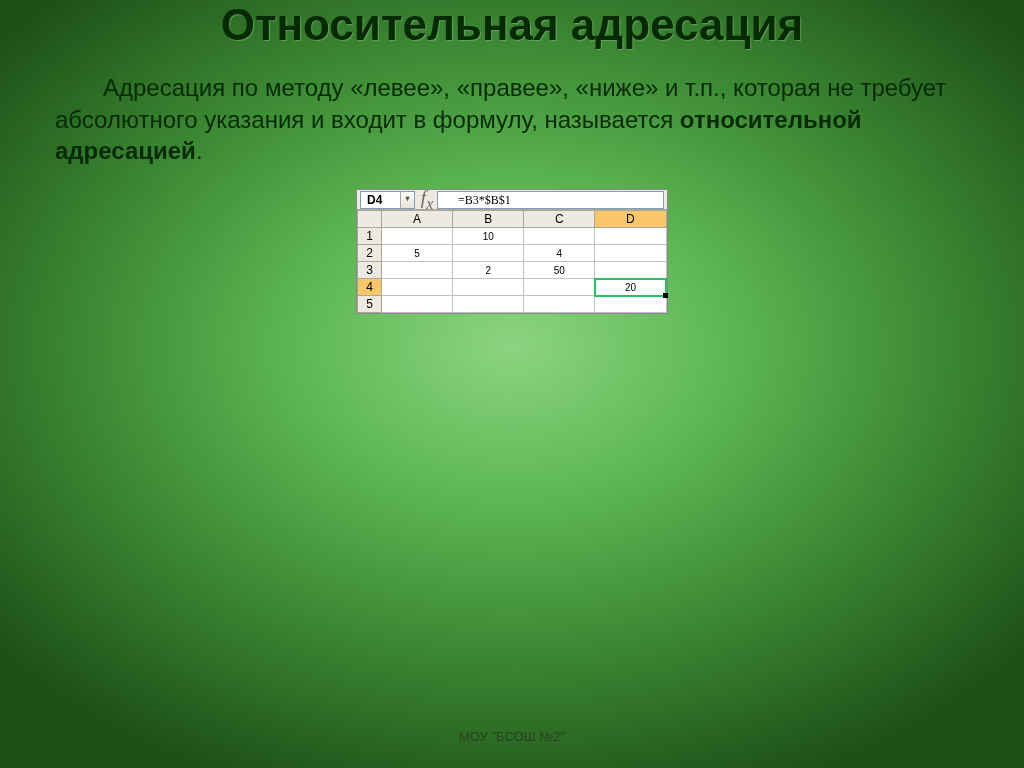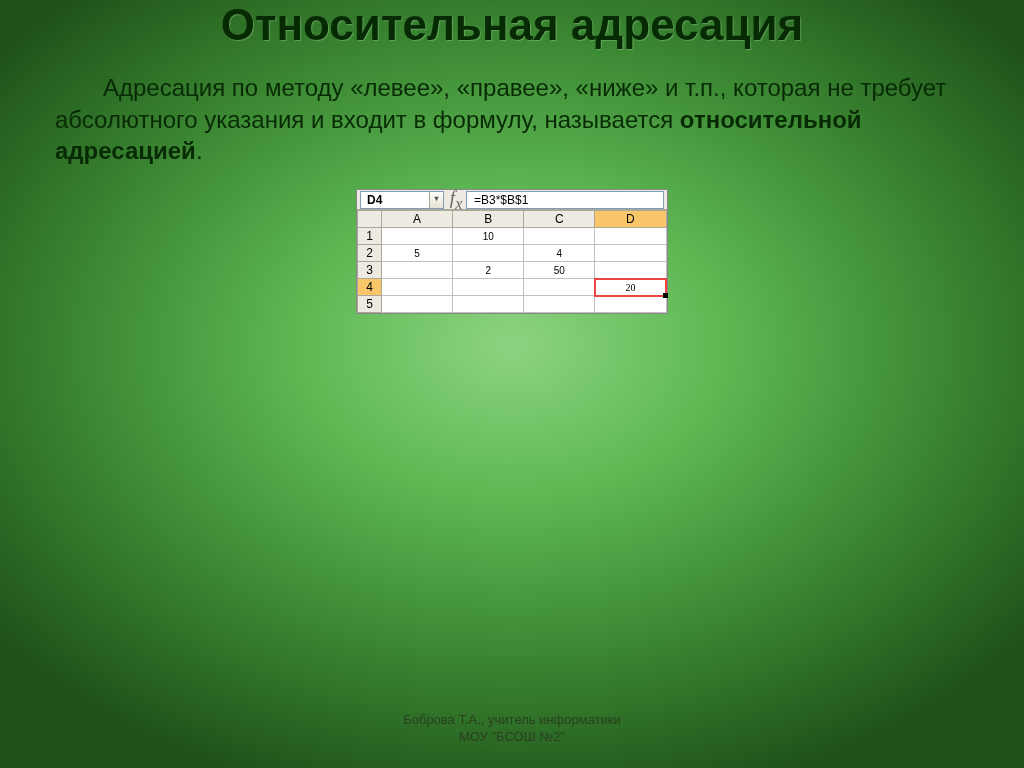--- a/index.html
+++ b/index.html
@@ -29,30 +29,30 @@
   .sheet {
     width: 312px;
     margin: 0 auto;
     background: #fff;
     font-family: Tahoma, Arial, sans-serif;
     font-size: 12px;
     color: #000;
     border: 1px solid #888;
   }
   .fbar { display: flex; align-items: center; height: 20px; background: #eceae1; border-bottom:1px solid #aca899; }
-  .namebox { width: 84px; height: 18px; background:#fff; border:1px solid #7f9db9; margin:0 2px 0 3px; padding-left:6px; font-weight:bold; line-height:16px; position:relative; }
+  .namebox { width: 55px; height: 18px; background:#fff; border:1px solid #7f9db9; margin:0 2px 0 3px; padding-left:6px; font-weight:bold; line-height:16px; position:relative; }
   .namebox .dd { position:absolute; right:0; top:0; width:14px; height:16px; background:linear-gradient(#fdfdfb,#e6e3d5); border-left:1px solid #aca899; text-align:center; line-height:14px; font-size:8px; color:#555;}
   .fx { width:20px; text-align:center; font-style:italic; font-family:'Times New Roman',serif; font-size:19px; color:#666;}
-  .fcell { flex:1; height:18px; background:#fff; border:1px solid #7f9db9; margin-right:3px; padding-left:7px; line-height:16px;}
+  .fcell { flex:1; height:18px; background:#fff; border:1px solid #7f9db9; margin-right:3px; padding-left:20px; line-height:16px;font-family:Liberation Serif, serif;}
   table { border-collapse: collapse; width:100%; table-layout:fixed; }
   th, td { border:1px solid #c0c0c0; height:17px; padding:0 3px; }
   th { background:#eceae1; font-weight:normal; text-align:center; border-color:#aca899; font-size:12px;}
   th.rowh { width:24px; }
   td { text-align:center; background:#fff; font-size:10px;}
-  td.sel { background:#fff; border:2px solid #ef4444; position:relative;font-family:Liberation Serif, serif;}
+  td.sel { background:#fff; border:2px solid #22c55e; position:relative;}
   td.sel::after{ content:''; position:absolute; right:-3px; bottom:-3px; width:5px; height:5px; background:#000;}
   th.colsel { background:#f9c66a; }
   th.rowsel { background:#f9c66a; }
   .corner{ width:24px; background:#eceae1; border:1px solid #aca899;}
 
   .footer { position:absolute; bottom:22px; left:0; right:0; text-align:center; font-size:13px; color:#2a4020; line-height:1.3;}
 </style>
 </head>
 <body>
 
@@ -115,15 +115,14 @@
       <td></td>
       <td></td>
       <td></td>
       <td></td>
     </tr>
   </tbody>
     </table>
 </div>
 
 <div class="footer">
-  <div>Боброва Т.А., учитель информатики</div>
   <div>МОУ "БСОШ №2"</div>
 </div>
 
 </body></html>

